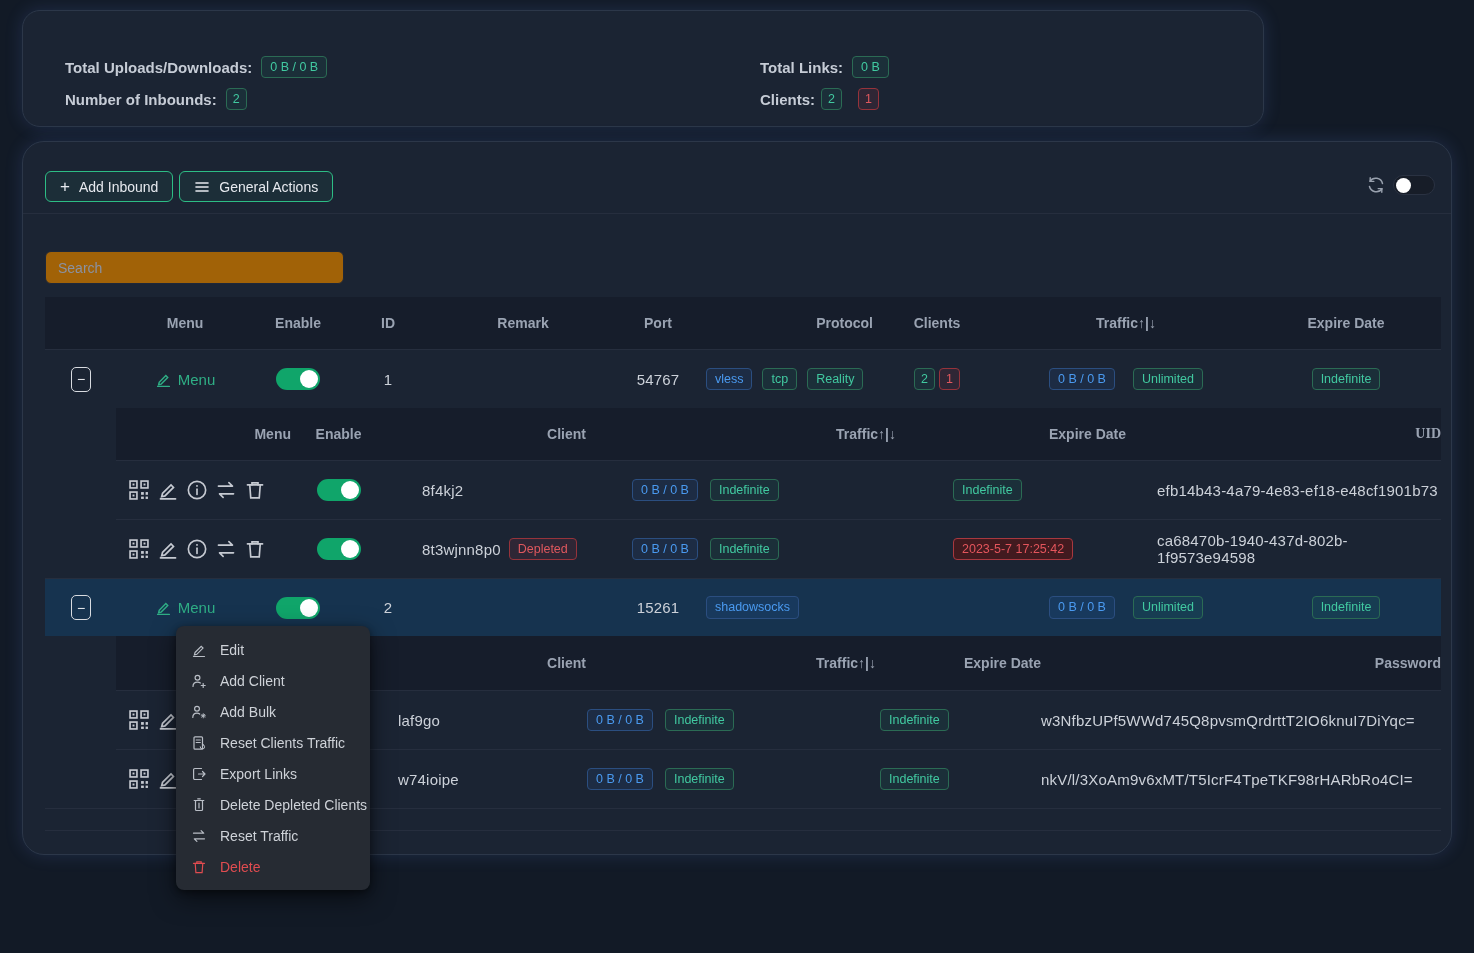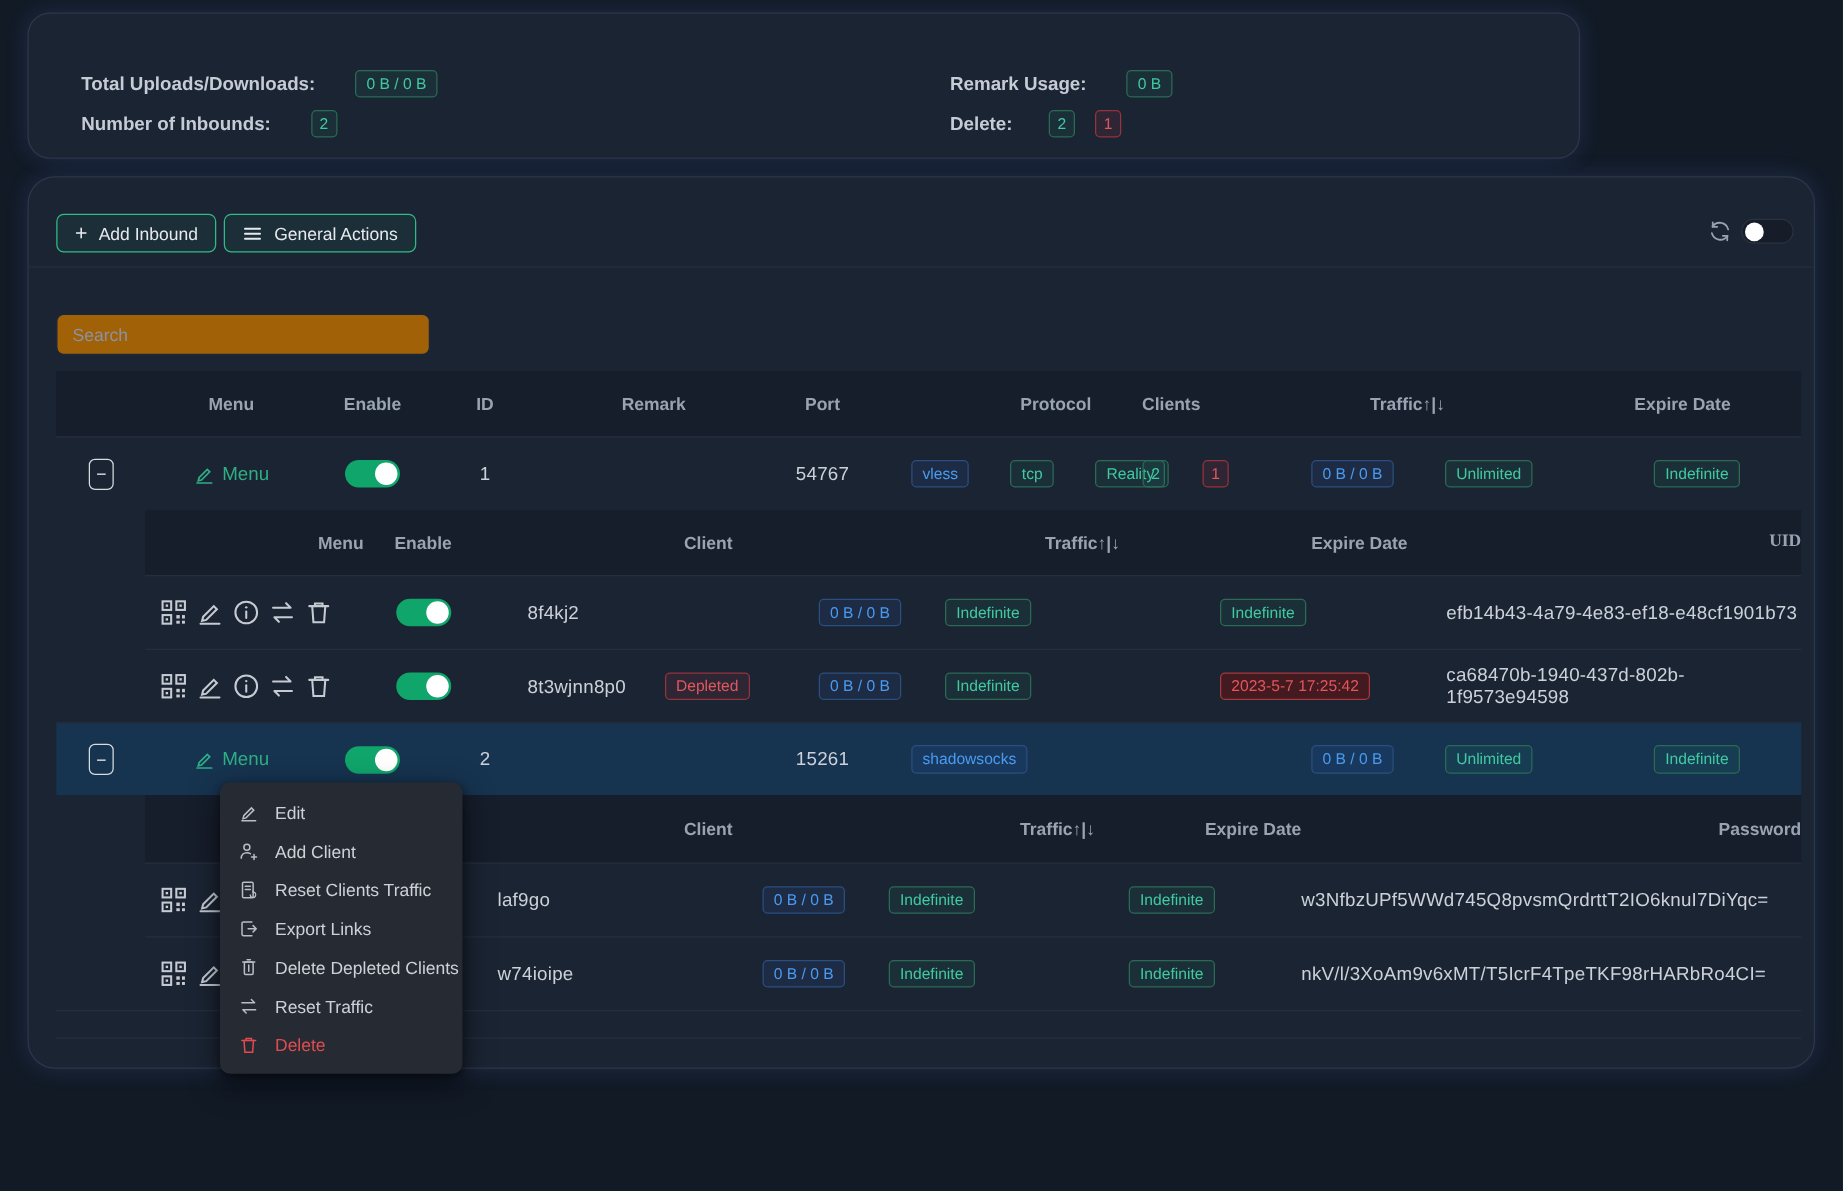--- a/index.html
+++ b/index.html
@@ -20,21 +20,21 @@
   }
   #stats-panel { left:22px; top:10px; width:1242px; height:117px; }
   #main-panel  { left:22px; top:141px; width:1430px; height:714px; border-radius:22px; }
 
   .stat-group { position:absolute; display:flex; align-items:center; gap:9px; height:22px; }
   .stat-label { font-size:15px; font-weight:700; color:#c6ccd6; white-space:nowrap; }
 
   .tag {
     display:inline-flex; align-items:center; justify-content:center;
     padding:1px 8px; border-radius:4px; font-size:12.5px; line-height:1.45;
-    border:1px solid transparent; white-space:nowrap;margin-left:23px;
+    border:1px solid transparent; white-space:nowrap;
   }
   .tag-green { color:#41c9a0; border-color:#2b6b54; background:rgba(40,180,130,0.08); }
   .tag-blue  { color:#4a9af0; border-color:#2b4e80; background:rgba(50,120,230,0.10); }
   .tag-red   { color:#e0585e; border-color:#96333b; background:rgba(200,60,70,0.12); }
   .tag-red-date { color:#e4555c; border-color:#a8383f; background:#421a1f; }
   .tag-sm { padding:1px 6px; }
 
   
   .btn-green {
     display:inline-flex; align-items:center; gap:9px;
@@ -129,25 +129,25 @@
 <div class="panel" id="stats-panel">
   <div class="stat-group" style="left:42px; top:45px;">
     <span class="stat-label">Total Uploads/Downloads:</span>
     <span class="tag tag-green">0 B / 0 B</span>
   </div>
   <div class="stat-group" style="left:42px; top:77px;">
     <span class="stat-label">Number of Inbounds:</span>
     <span class="tag tag-green tag-sm">2</span>
   </div>
   <div class="stat-group" style="left:737px; top:45px;">
-    <span class="stat-label">Remark Usage:</span>
+    <span class="stat-label">Total Links:</span>
     <span class="tag tag-green">0 B</span>
   </div>
   <div class="stat-group" style="left:737px; top:77px; gap:6px;">
-    <span class="stat-label">Delete:</span>
+    <span class="stat-label">Clients:</span>
     <span class="tag tag-green tag-sm">2</span>
     <span class="tag tag-red tag-sm" style="margin-left:10px;">1</span>
   </div>
 </div>
 
 <div class="panel" id="main-panel">
 
   <div id="toolbar">
     <button class="btn-green">
       <span class="plus">+</span>
@@ -491,20 +491,28 @@
     <svg width="16" height="16" viewBox="0 0 16 16" fill="none" stroke="currentColor" stroke-width="1.2" stroke-linecap="round">
       <circle cx="6.5" cy="4.8" r="2.4"></circle>
         <path d="M2 13.5c0-2.9 2.1-4.4 4.5-4.4 1.1 0 2.1.3 2.9.9"></path>
         <line x1="12.2" y1="10.5" x2="12.2" y2="14.5"></line>
         <line x1="10.2" y1="12.5" x2="14.2" y2="12.5"></line>
     </svg>
     <span>Add Client</span>
   </div>
   <div class="cm-item">
     <svg width="16" height="16" viewBox="0 0 16 16" fill="none" stroke="currentColor" stroke-width="1.2" stroke-linecap="round">
+      <circle cx="6" cy="4.8" r="2.4"></circle>
+        <path d="M1.8 13.5c0-2.9 2-4.4 4.2-4.4 1 0 2 .3 2.7.9"></path>
+      <path d="M12.3 9.7v4.2M10.2 11.8h4.2M10.8 10.3l3 3M13.8 10.3l-3 3" stroke-width="0.9"></path>
+    </svg>
+    <span>Add Bulk</span>
+  </div>
+  <div class="cm-item">
+    <svg width="16" height="16" viewBox="0 0 16 16" fill="none" stroke="currentColor" stroke-width="1.2" stroke-linecap="round">
       <rect x="3" y="1.8" width="8.5" height="12.4" rx="1"></rect>
         <line x1="5.2" y1="5" x2="9.3" y2="5"></line>
         <line x1="5.2" y1="7.5" x2="9.3" y2="7.5"></line>
       <path d="M9.2 11.8a2.2 2.2 0 1 0 2.2-2.2" stroke-width="1"></path>
         <path d="M11.4 8.6v1l1 .2" stroke-width="1"></path>
     </svg>
     <span>Reset Clients Traffic</span>
   </div>
   <div class="cm-item">
     <svg width="16" height="16" viewBox="0 0 16 16" fill="none" stroke="currentColor" stroke-width="1.2" stroke-linecap="round" stroke-linejoin="round">

